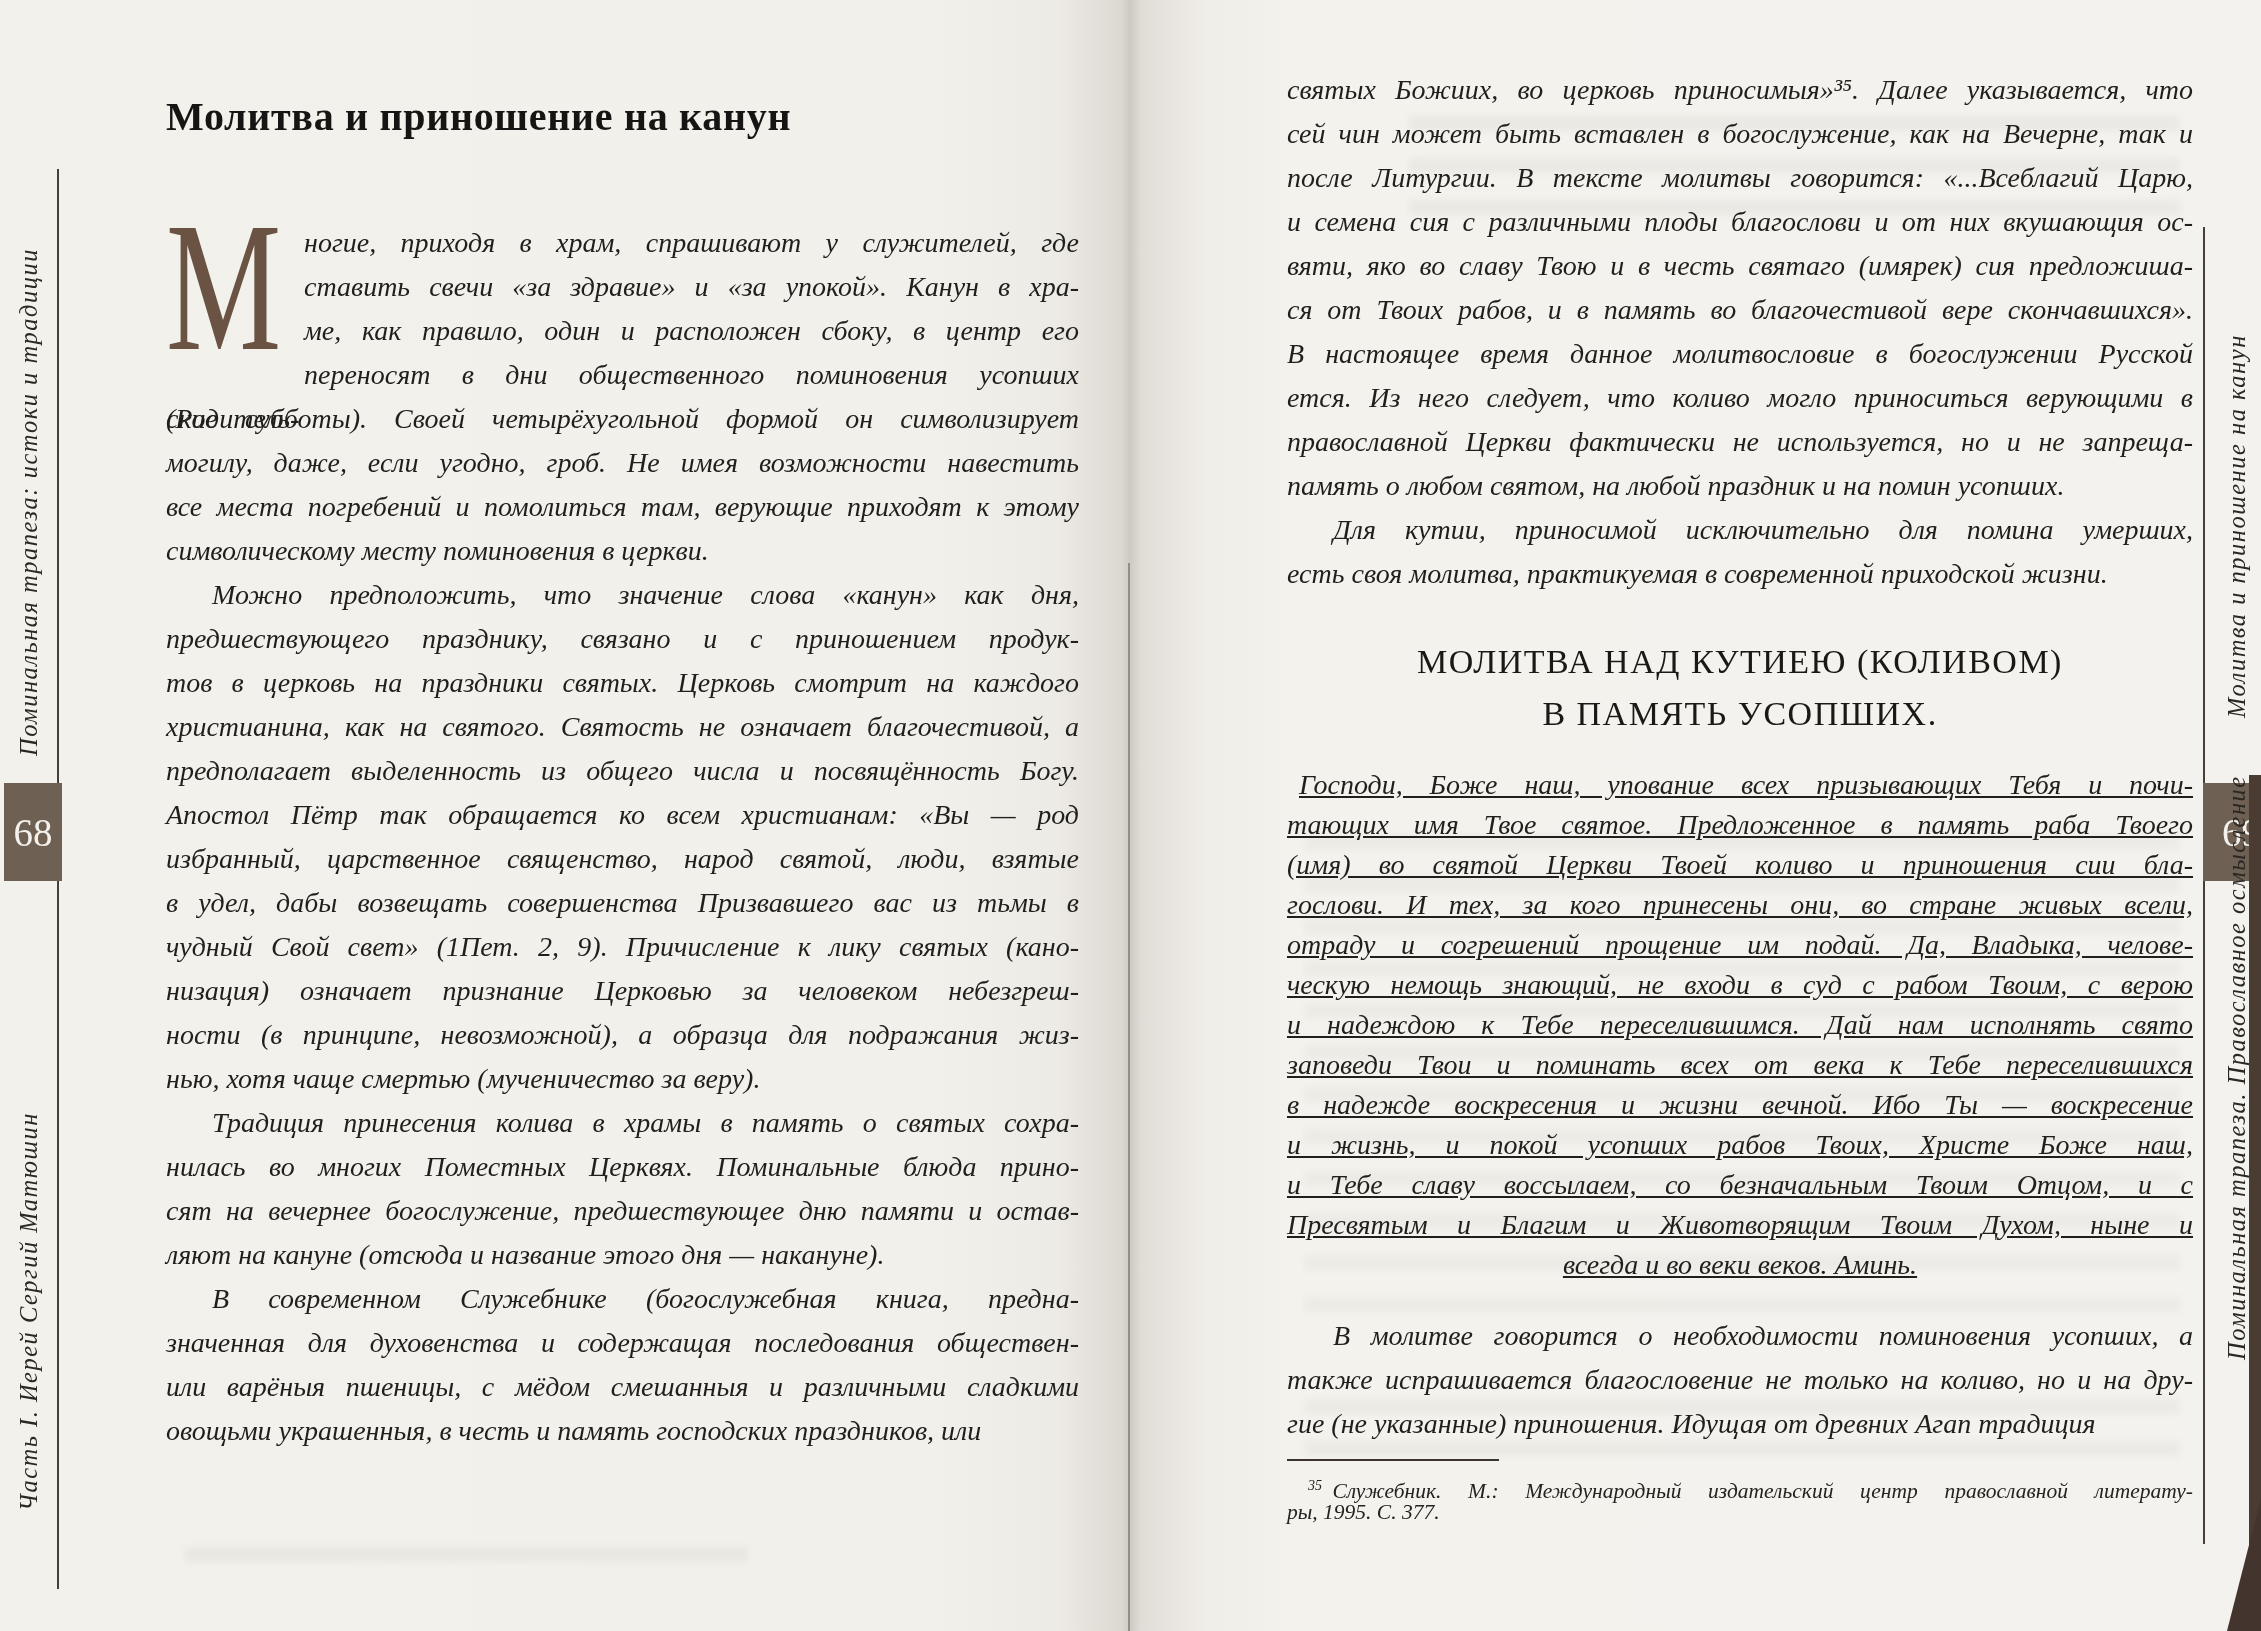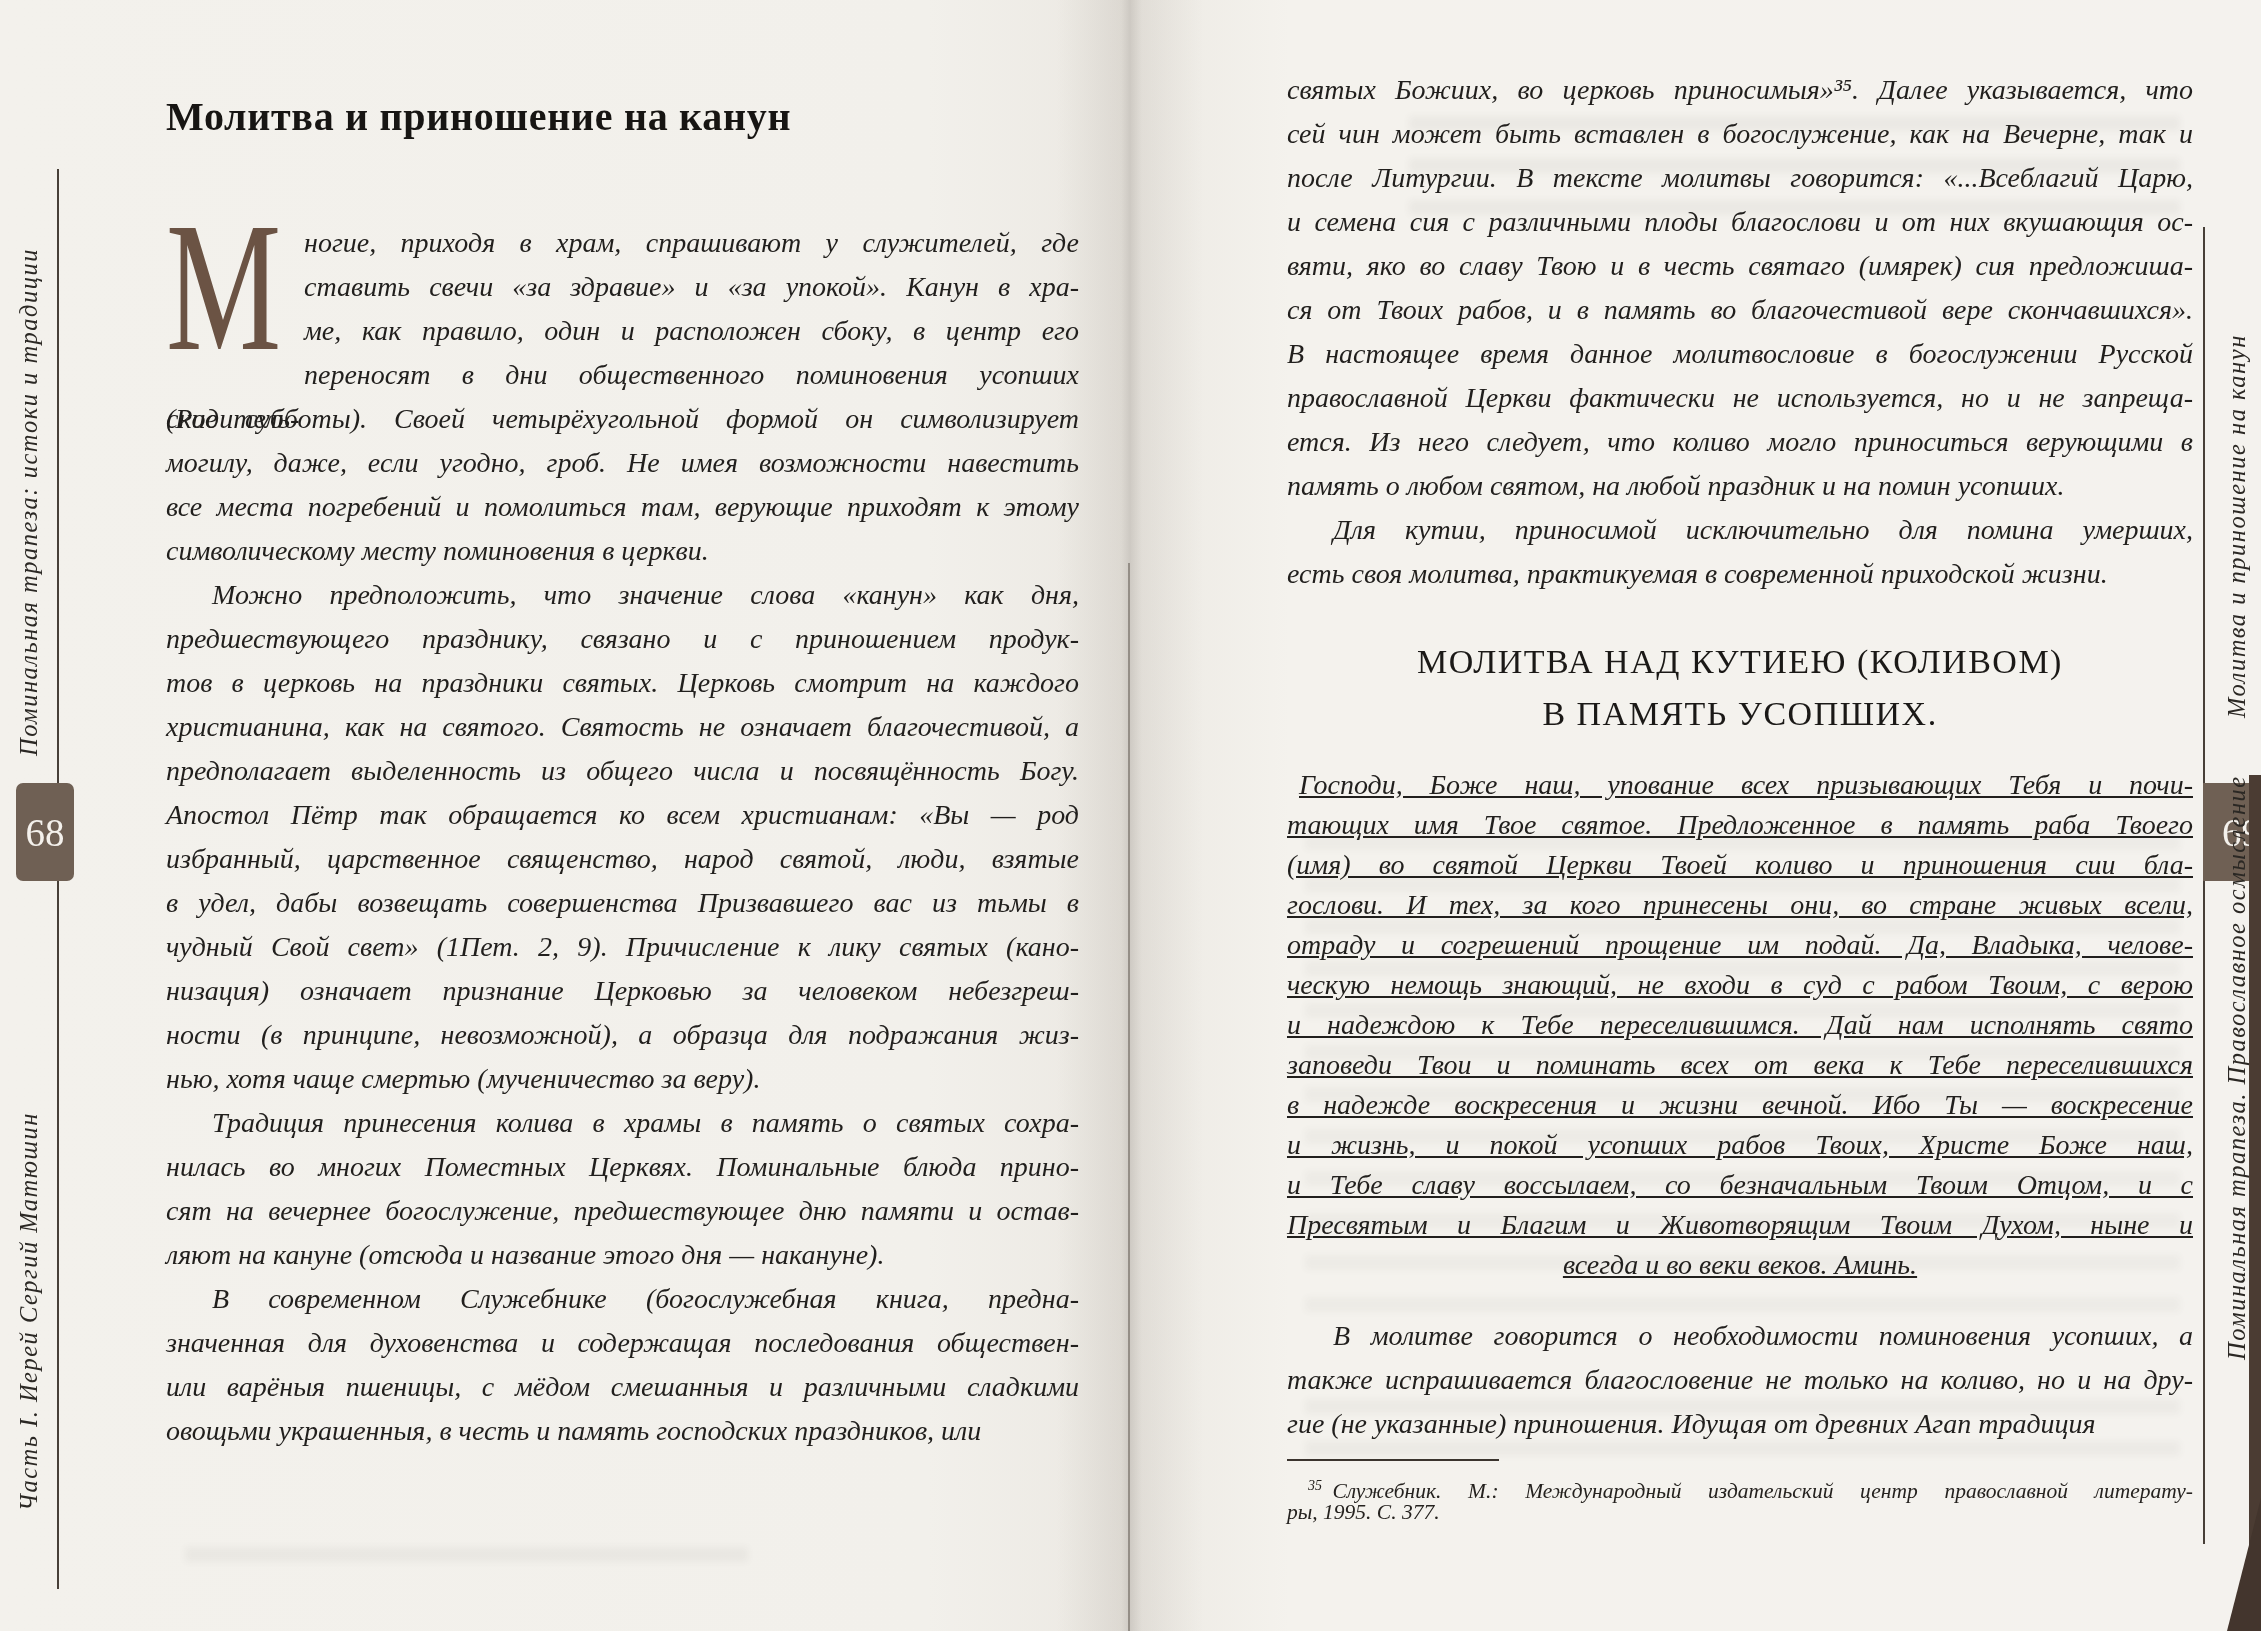--- a/index.html
+++ b/index.html
@@ -25,21 +25,21 @@
   .rule-right{left:2203px;top:227px;height:1317px;}
   .vlabel{
     position:absolute;transform-origin:0 0;transform:rotate(-90deg);
     white-space:nowrap;font-style:italic;font-size:24.5px;letter-spacing:1.5px;color:#2b2824;
     line-height:33px;
   }
   .badge{
     position:absolute;top:783px;width:58px;height:98px;background:#6f6054;
     color:#f4f1ec;font-size:39px;display:flex;align-items:center;justify-content:center;
   }
-  .badge-left{left:16px;border-radius:7px;}
+  .badge-left{left:4px;}
   .badge-right{left:2203px;justify-content:flex-end;}
 
   
   .edge-strip{position:absolute;left:2249px;top:775px;width:12.6px;height:856px;background:#4b3c33;}
   .edge-wedge{position:absolute;left:2227px;top:1498px;width:34px;height:133px;background:#43352d;
     clip-path:polygon(100% 0,100% 100%,0 100%);}
 
   
   .title{
     position:absolute;left:166px;top:93px;width:913px;
@@ -159,22 +159,22 @@
 
   <div class="body-block rp-body">
     <div class="para">
         <div class="line">святых Божиих, во церковь приносимыя»³⁵. Далее указывается, что</div>
         <div class="line">сей чин может быть вставлен в богослужение, как на Вечерне, так и</div>
         <div class="line">после Литургии. В тексте молитвы говорится: «...Всеблагий Царю,</div>
         <div class="line">и семена сия с различными плоды благослови и от них вкушающия ос-</div>
         <div class="line">вяти, яко во славу Твою и в честь святаго (имярек) сия предложиша-</div>
         <div class="line">ся от Твоих рабов, и в память во благочестивой вере скончавшихся».</div>
         <div class="line">В настоящее время данное молитвословие в богослужении Русской</div>
+        <div class="line">ется. Из него следует, что коливо могло приноситься верующими в</div>
         <div class="line">православной Церкви фактически не используется, но и не запреща-</div>
-        <div class="line">ется. Из него следует, что коливо могло приноситься верующими в</div>
         <div class="line">память о любом святом, на любой праздник и на помин усопших.</div>
       </div>
     <div class="para indent">
         <div class="line">Для кутии, приносимой исключительно для помина умерших,</div>
         <div class="line">есть своя молитва, практикуемая в современной приходской жизни.</div>
       </div>
   </div>
 
   <div class="heading">
       <div class="hline">МОЛИТВА НАД КУТИЕЮ (КОЛИВОМ)</div>

